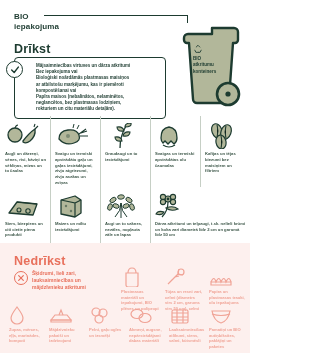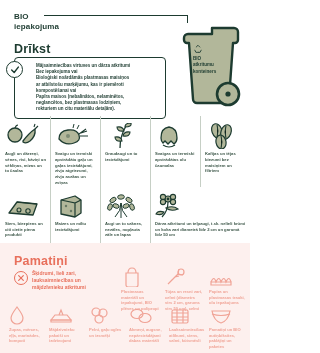--- a/index.html
+++ b/index.html
@@ -227,21 +227,21 @@
                 <path d="M9 19 q-6-2 -8 2 q6 2 8 -2z" fill="#b2b79a" stroke="#1d3b30" stroke-width="1.1"></path>
               </svg>
           </div>
           <div class="cap">Dārza atkritumi un telpaugi, t.sk. nelieli krūmi un koka zari diametrā līdz 2 cm un garumā līdz 50 cm</div>
         </div>
       </div>
     </div>
   </div>
 
   <div class="bottom">
-    <div class="ned-title">Pamatiņi</div>
+    <div class="ned-title">Nedrīkst</div>
 
     <div class="ned-head">
       <div class="ned-ico">
         <svg viewBox="0 0 24 24" stroke="#e8705c" stroke-width="3.6" stroke-linecap="round">
             <line x1="5" y1="5" x2="19" y2="19"></line>
             <line x1="19" y1="5" x2="5" y2="19"></line>
           </svg>
       </div>
       <div class="ned-sub">
         <div>Šķidrumi, lieli zari,</div>

